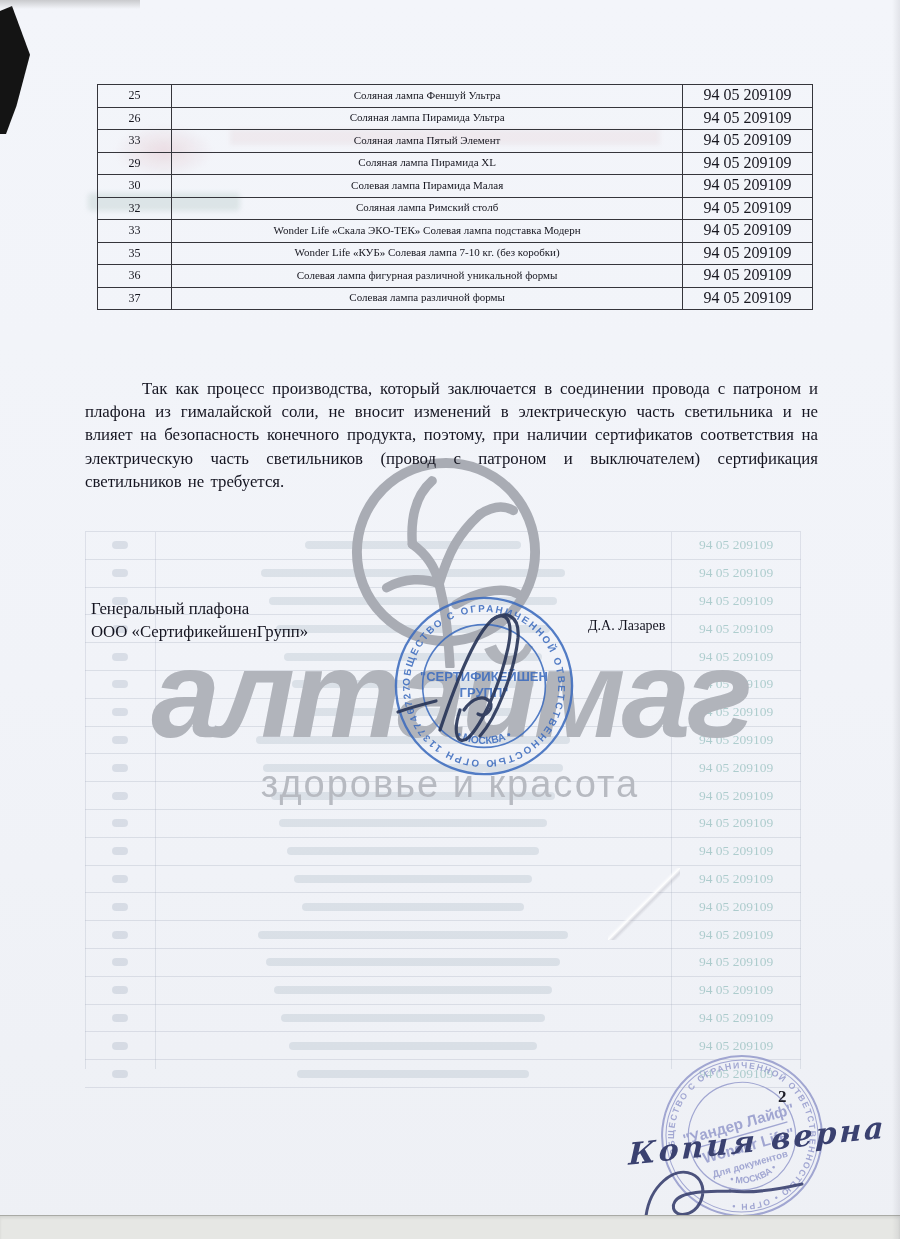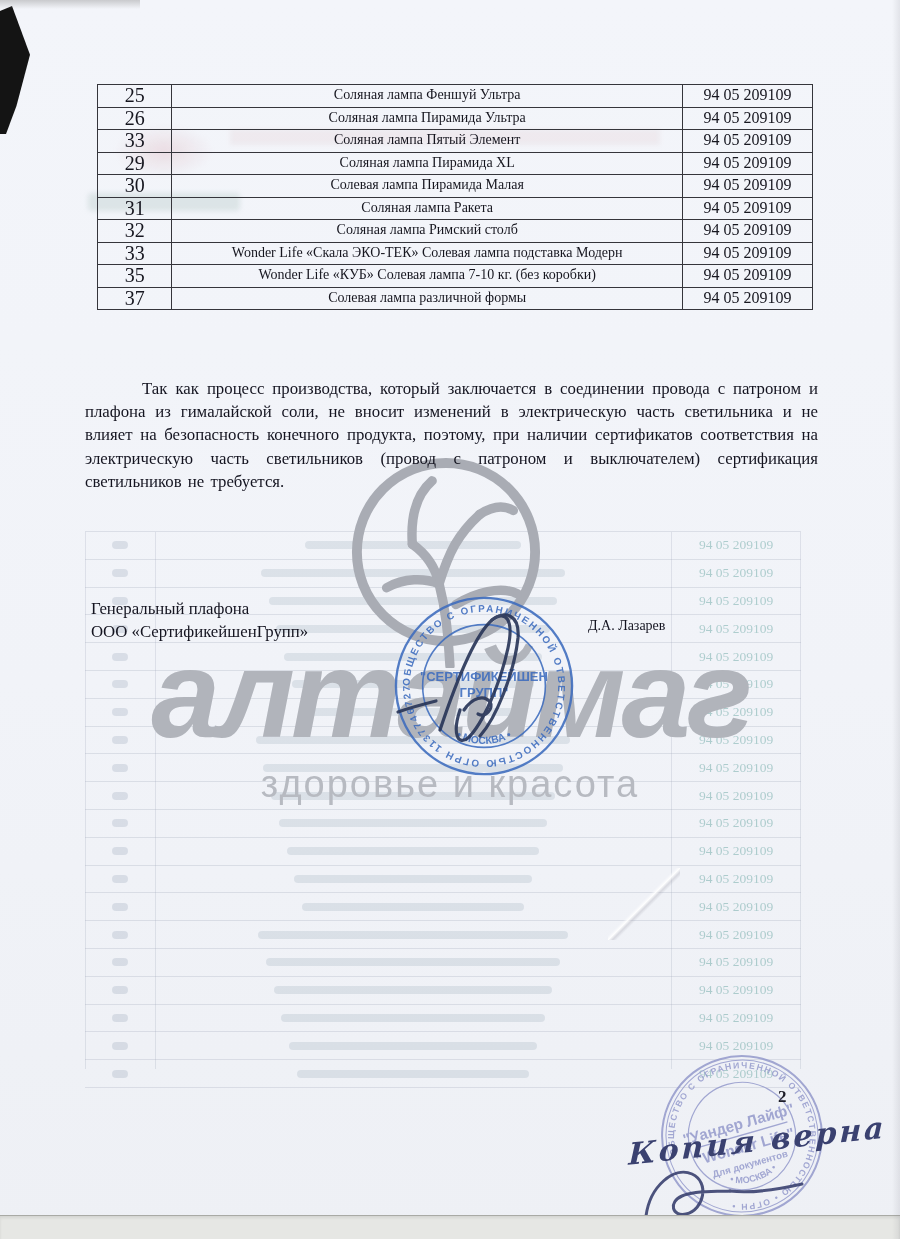--- a/index.html
+++ b/index.html
@@ -22,22 +22,22 @@
   .smudge1{position:absolute;left:113px;top:124px;width:102px;height:54px;z-index:3;
       background:radial-gradient(ellipse,rgba(205,130,140,.20),transparent 70%);filter:blur(2px);}
   .smudge2{position:absolute;left:88px;top:193px;width:152px;height:18px;z-index:3;
       background:rgba(95,140,130,.15);filter:blur(2.5px);border-radius:4px;}
   .smudge3{position:absolute;left:230px;top:129px;width:430px;height:16px;z-index:3;
       background:rgba(190,120,120,.08);filter:blur(2px);}
 
   
   .cert-table{position:absolute;left:97px;top:84px;width:716px;border-collapse:collapse;z-index:4;}
   .cert-table td{border:1.3px solid #35353b;height:21.5px;padding:0 3px;line-height:1.05;
-      font-family:"Liberation Serif",serif;font-size:14px;color:#16161f;text-align:center;vertical-align:middle;}
-  .cert-table .c-num{width:68px;font-size:20px;}
+      font-family:"Liberation Serif",serif;font-size:11px;color:#16161f;text-align:center;vertical-align:middle;}
+  .cert-table .c-num{width:68px;font-size:12px;}
   .cert-table .c-name{width:510px;}
   .cert-table .c-code{width:124px;font-size:16px;}
 
   
   .body-par{position:absolute;left:85px;top:377px;width:733px;z-index:4;
       font-size:16.8px;line-height:23.2px;text-align:justify;text-indent:57px;
       color:#141420;word-spacing:2px;}
 
   
   .ghost{position:absolute;left:85px;top:531px;width:716px;height:537px;z-index:2;
@@ -242,45 +242,45 @@
       <td class="c-name">Соляная лампа Пирамида XL</td>
       <td class="c-code">94 05 209109</td>
     </tr>
 
     <tr>
       <td class="c-num">30</td>
       <td class="c-name">Солевая лампа Пирамида Малая</td>
       <td class="c-code">94 05 209109</td>
     </tr>
 
-    <tr>
-      <td class="c-num">31</td>
-      <td class="c-name">Соляная лампа Ракета</td>
-      <td class="c-code">94 05 209109</td>
-    </tr>
 
     <tr>
       <td class="c-num">32</td>
       <td class="c-name">Соляная лампа Римский столб</td>
       <td class="c-code">94 05 209109</td>
     </tr>
 
     <tr>
       <td class="c-num">33</td>
       <td class="c-name">Wonder Life «Скала ЭКО-ТЕК» Солевая лампа подставка Модерн</td>
       <td class="c-code">94 05 209109</td>
     </tr>
 
 
     <tr>
       <td class="c-num">35</td>
       <td class="c-name">Wonder Life «КУБ» Солевая лампа  7-10 кг. (без коробки)</td>
       <td class="c-code">94 05 209109</td>
     </tr>
 
+    <tr>
+      <td class="c-num">36</td>
+      <td class="c-name">Солевая лампа фигурная различной уникальной формы</td>
+      <td class="c-code">94 05 209109</td>
+    </tr>
 
     <tr>
       <td class="c-num">37</td>
       <td class="c-name">Солевая лампа различной формы</td>
       <td class="c-code">94 05 209109</td>
     </tr>
   </tbody>
   </table>
 
   <div class="body-par">Так как процесс производства, который заключается в соединении провода с патроном и плафона из гималайской соли, не вносит изменений в электрическую часть светильника и не влияет на безопасность конечного продукта, поэтому, при наличии сертификатов соответствия на электрическую часть светильников (провод с патроном и выключателем) сертификация светильников не требуется.</div>

